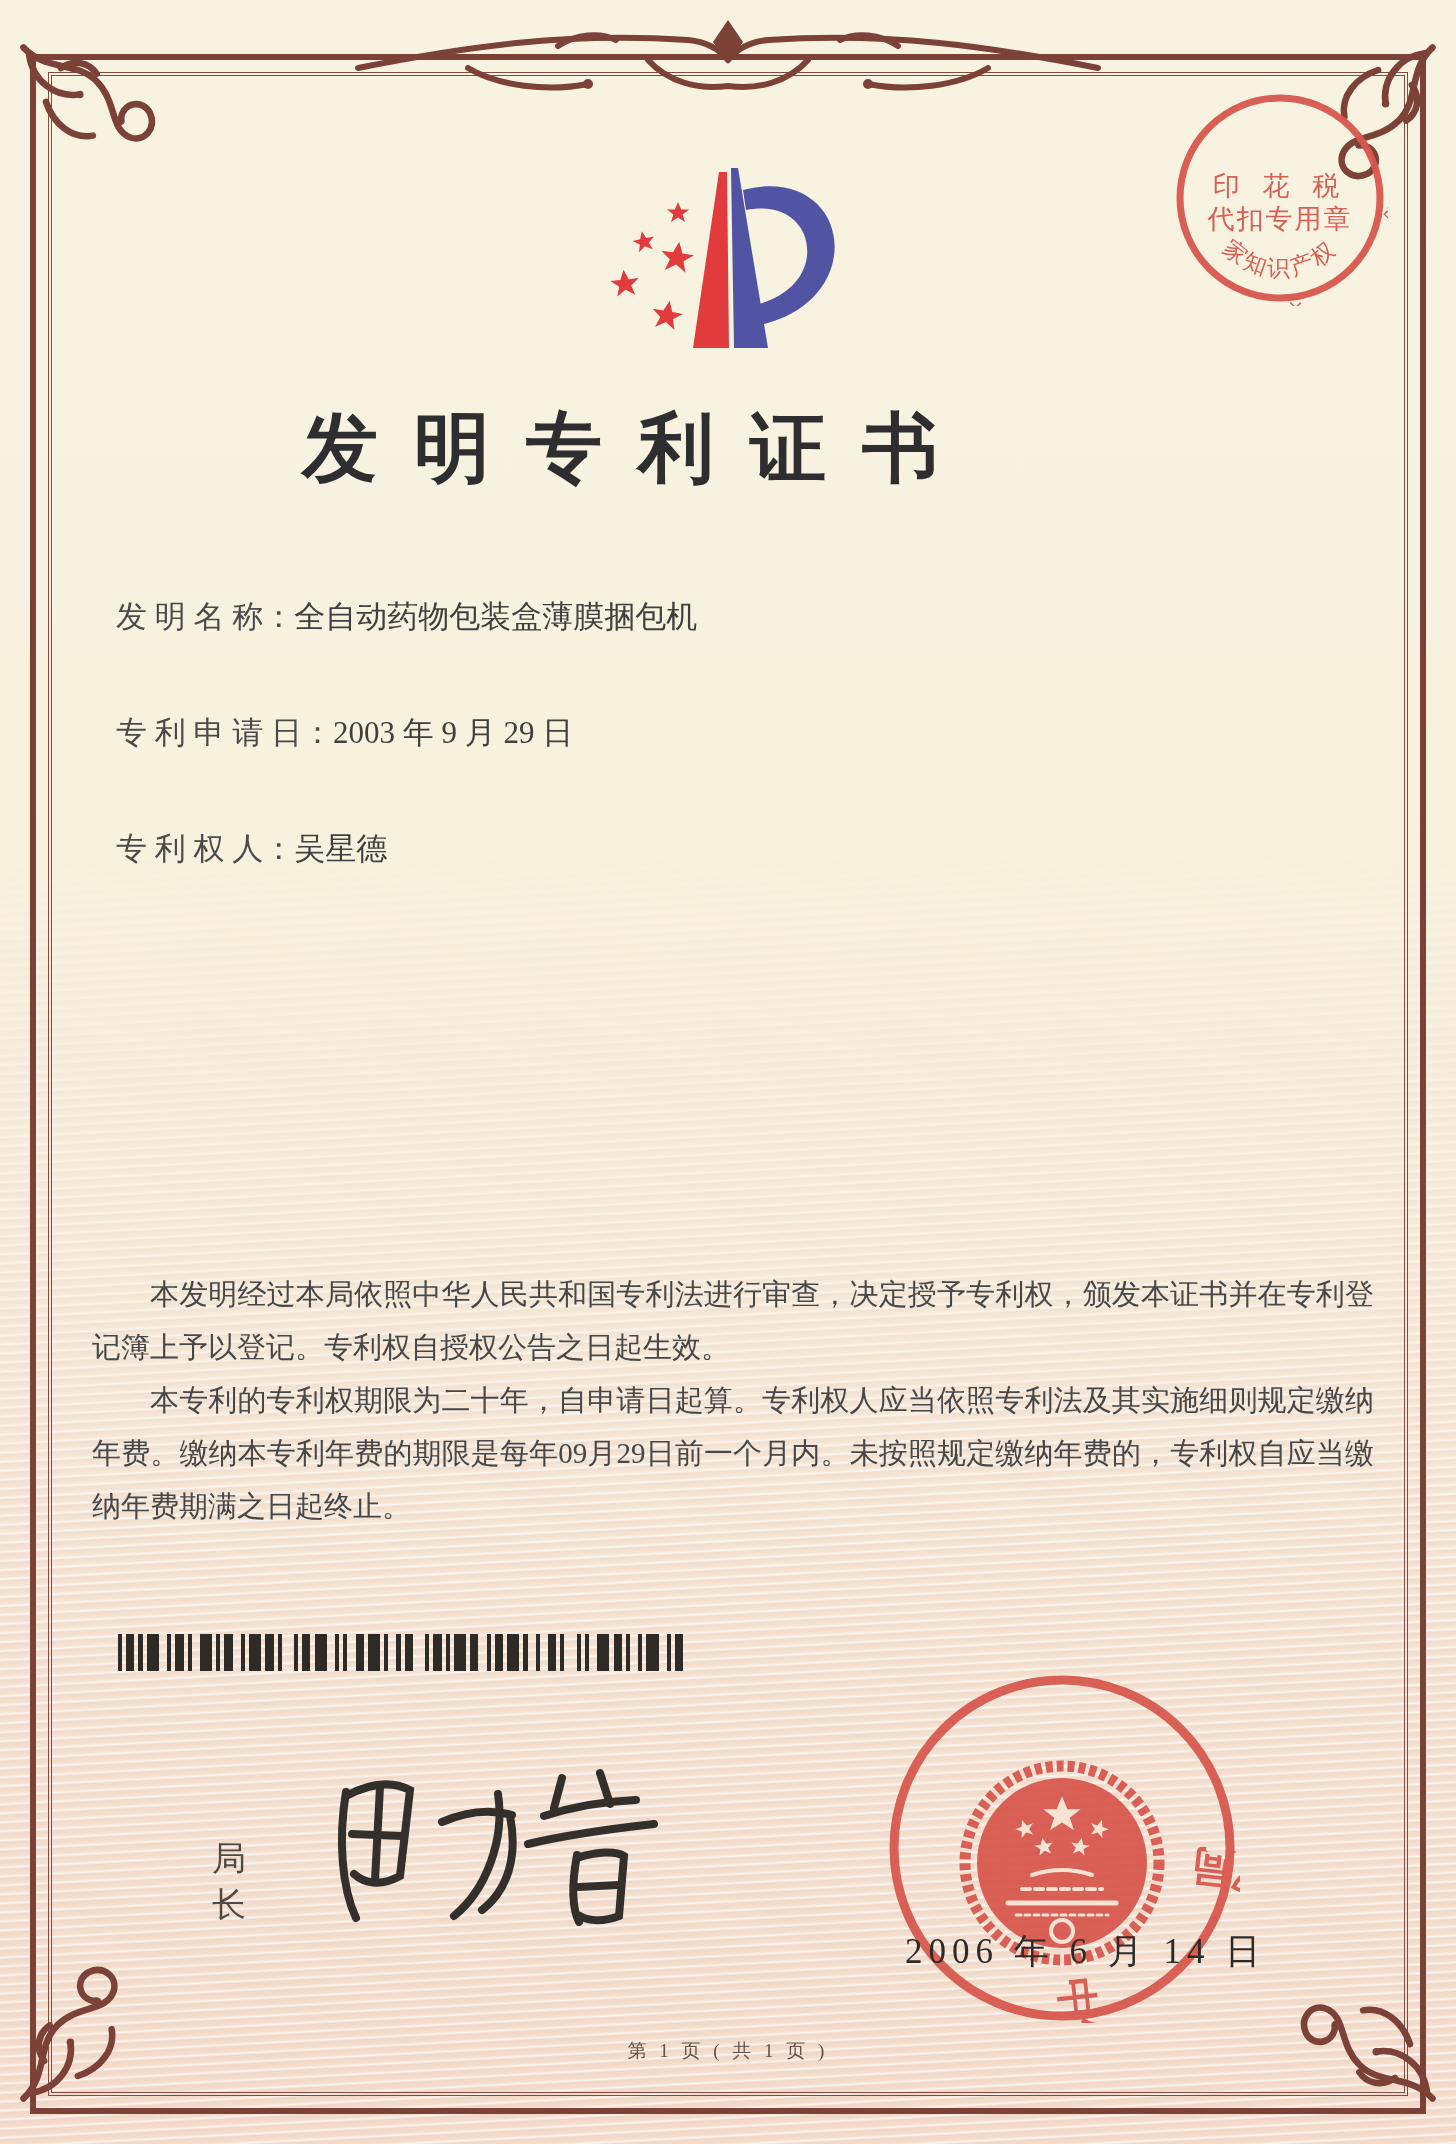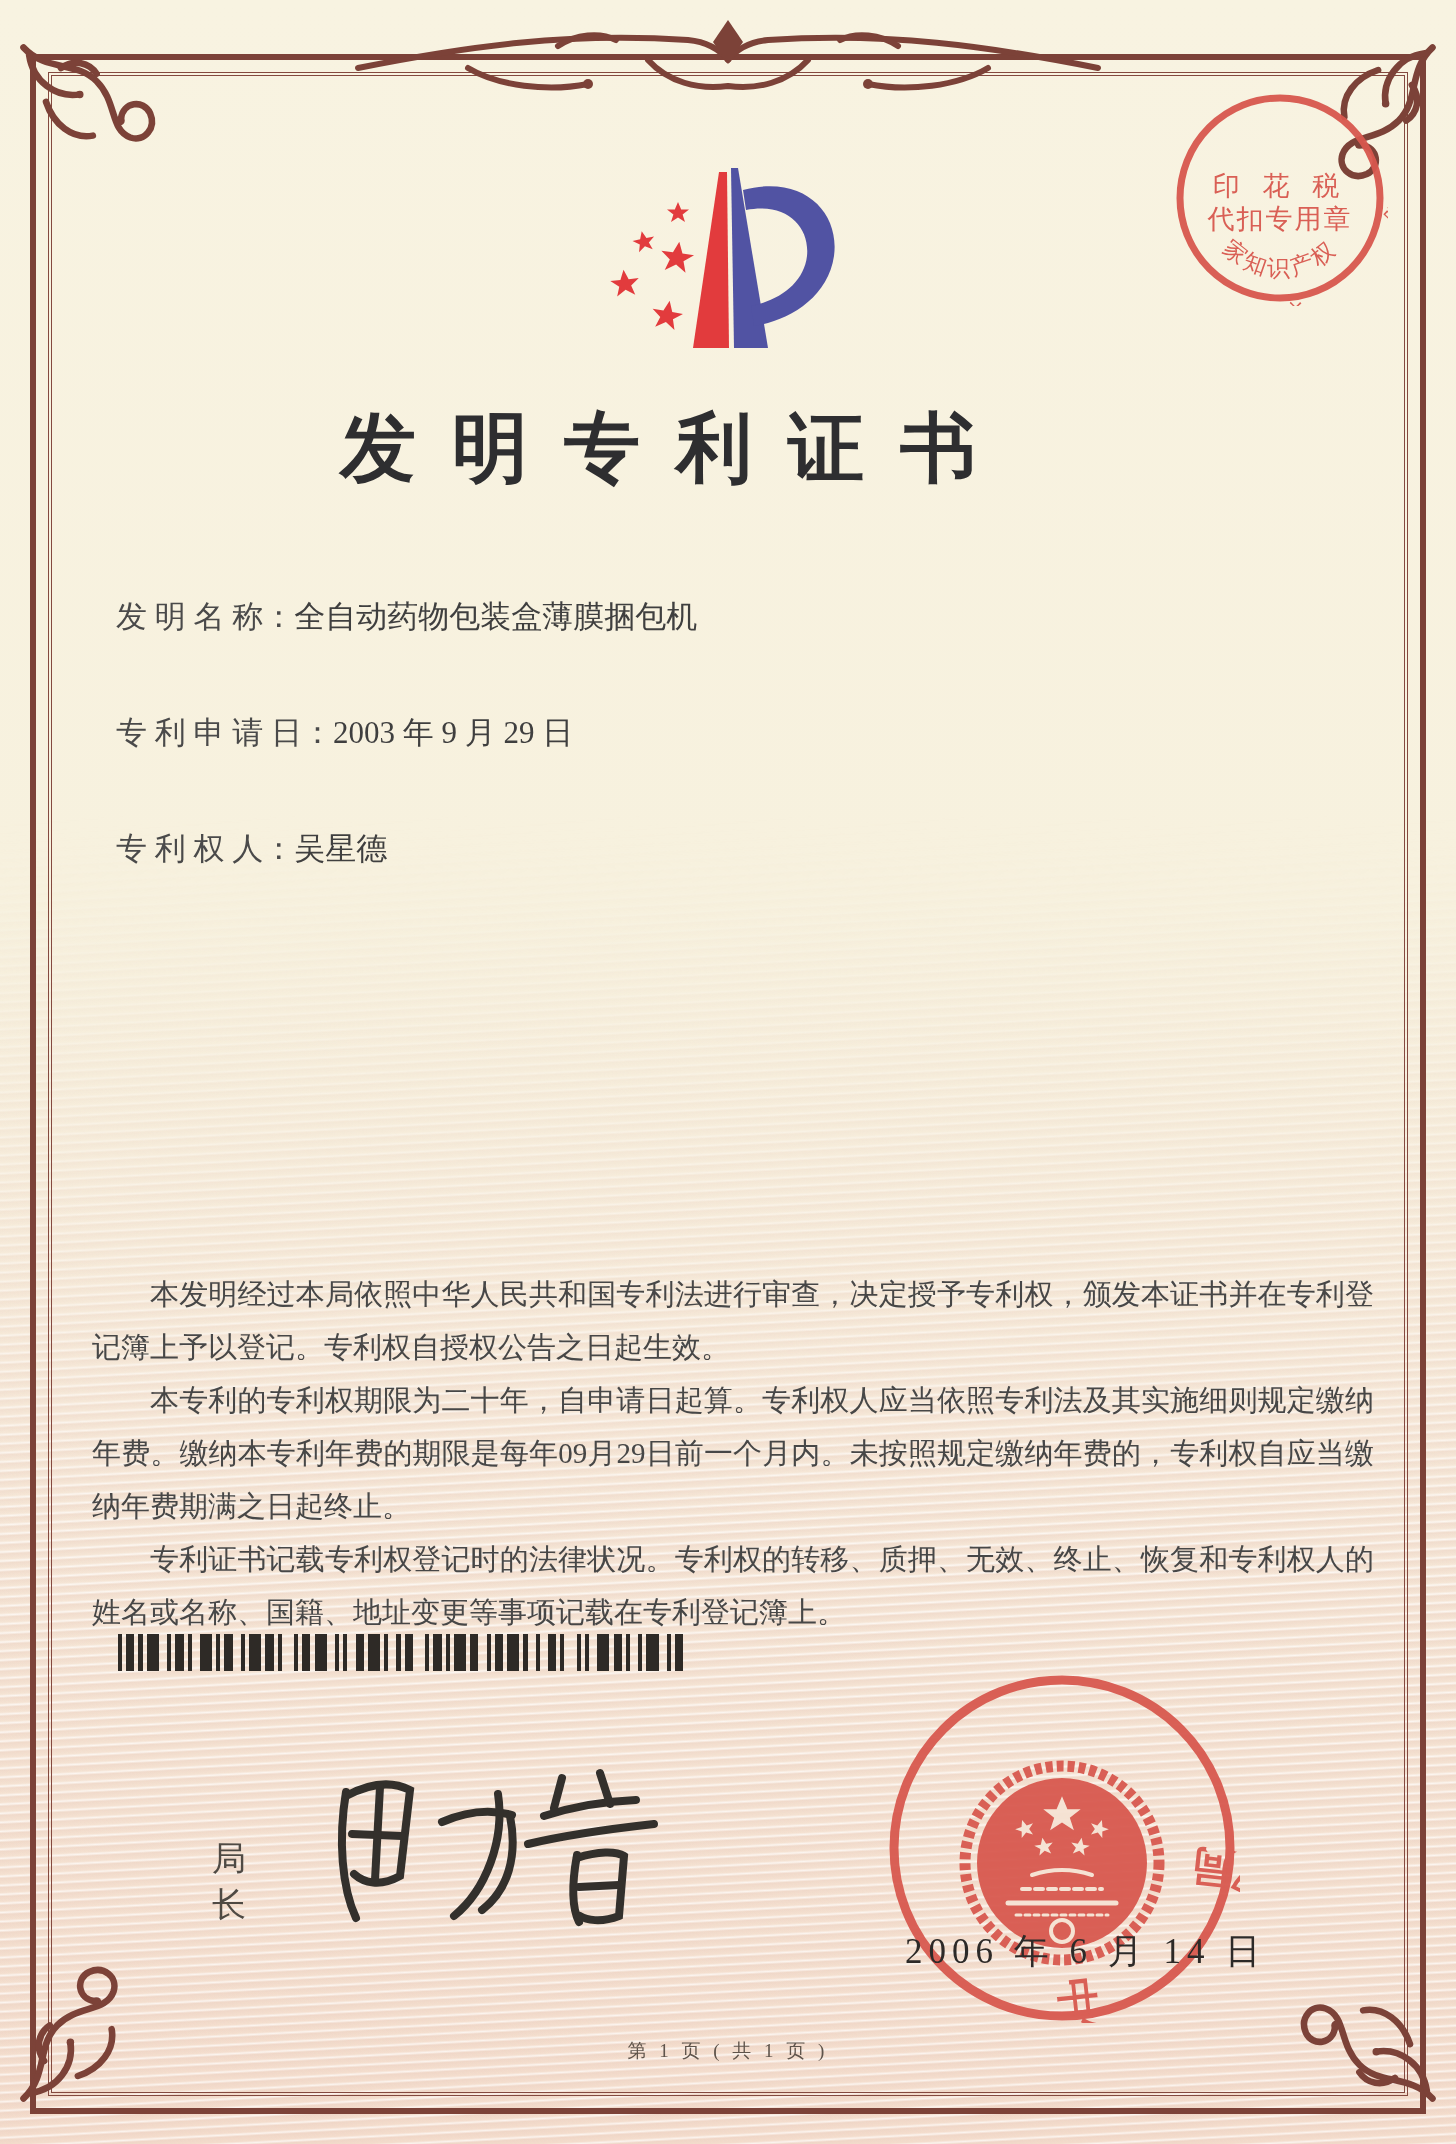--- a/index.html
+++ b/index.html
@@ -16,21 +16,21 @@
     -webkit-mask-image:linear-gradient(to bottom,transparent 38%,black 72%);
             mask-image:linear-gradient(to bottom,transparent 38%,black 72%);
   }
   .frame-outer{position:absolute;left:30px;top:54px;right:30px;bottom:30px;border:6px solid #7c4238;z-index:2;}
   .frame-inner{position:absolute;left:48px;top:72px;right:48px;bottom:48px;border:4px double #84493f;z-index:2;}
   .ornament{position:absolute;z-index:3;}
   .cert-no{position:absolute;left:62px;top:168px;font-size:31px;letter-spacing:4px;color:#4c4c4c;z-index:5;white-space:pre;}
   .logo{position:absolute;left:588px;top:116px;z-index:4;}
   .doc-title{
     position:absolute;left:0;top:398px;width:1240px;text-align:center;z-index:5;
-    font-size:76px;font-weight:700;letter-spacing:36px;text-indent:36px;color:#2e2e30;padding-left:38px;
+    font-size:76px;font-weight:700;letter-spacing:36px;text-indent:36px;color:#2e2e30;
   }
   .fields{position:absolute;left:116px;top:596px;z-index:5;}
   .field-row{height:116px;font-size:31px;color:#434343;white-space:pre;}
   .field-label{color:#4a4a4a;}
   .field-value{color:#3f3f3f;}
   .body-text{
     position:absolute;left:92px;top:1268px;width:1282px;z-index:5;
     font-size:29px;line-height:1.83;color:#474747;text-align:justify;
   }
   .body-text p{margin:0;text-indent:2em;}
@@ -136,21 +136,20 @@
 
   <div class="fields">
     <div class="field-row"><span class="field-label">发 明 名 称：</span><span class="field-value">全自动药物包装盒薄膜捆包机</span></div>
     <div class="field-row"><span class="field-label">专 利 申 请 日：</span><span class="field-value">2003 年 9 月 29 日</span></div>
     <div class="field-row"><span class="field-label">专 利 权 人：</span><span class="field-value">吴星德</span></div>
   </div>
 
   <div class="body-text">
     <p>本发明经过本局依照中华人民共和国专利法进行审查，决定授予专利权，颁发本证书并在专利登记簿上予以登记。专利权自授权公告之日起生效。</p>
     <p>本专利的专利权期限为二十年，自申请日起算。专利权人应当依照专利法及其实施细则规定缴纳年费。缴纳本专利年费的期限是每年09月29日前一个月内。未按照规定缴纳年费的，专利权自应当缴纳年费期满之日起终止。</p>
-    <p>专利证书记载专利权登记时的法律状况。专利权的转移、质押、无效、终止、恢复和专利权人的姓名或名称、国籍、地址变更等事项记载在专利登记簿上。</p>
   </div>
 
   <div class="barcode">
       <span class="bar" style="width: 4.1px;"></span>
       <span class="gap" style="width: 4.1px;"></span>
       <span class="bar" style="width: 8.2px;"></span>
       <span class="gap" style="width: 4.1px;"></span>
       <span class="bar" style="width: 4.1px;"></span>
       <span class="gap" style="width: 4.1px;"></span>
       <span class="bar" style="width: 12.3px;"></span>

